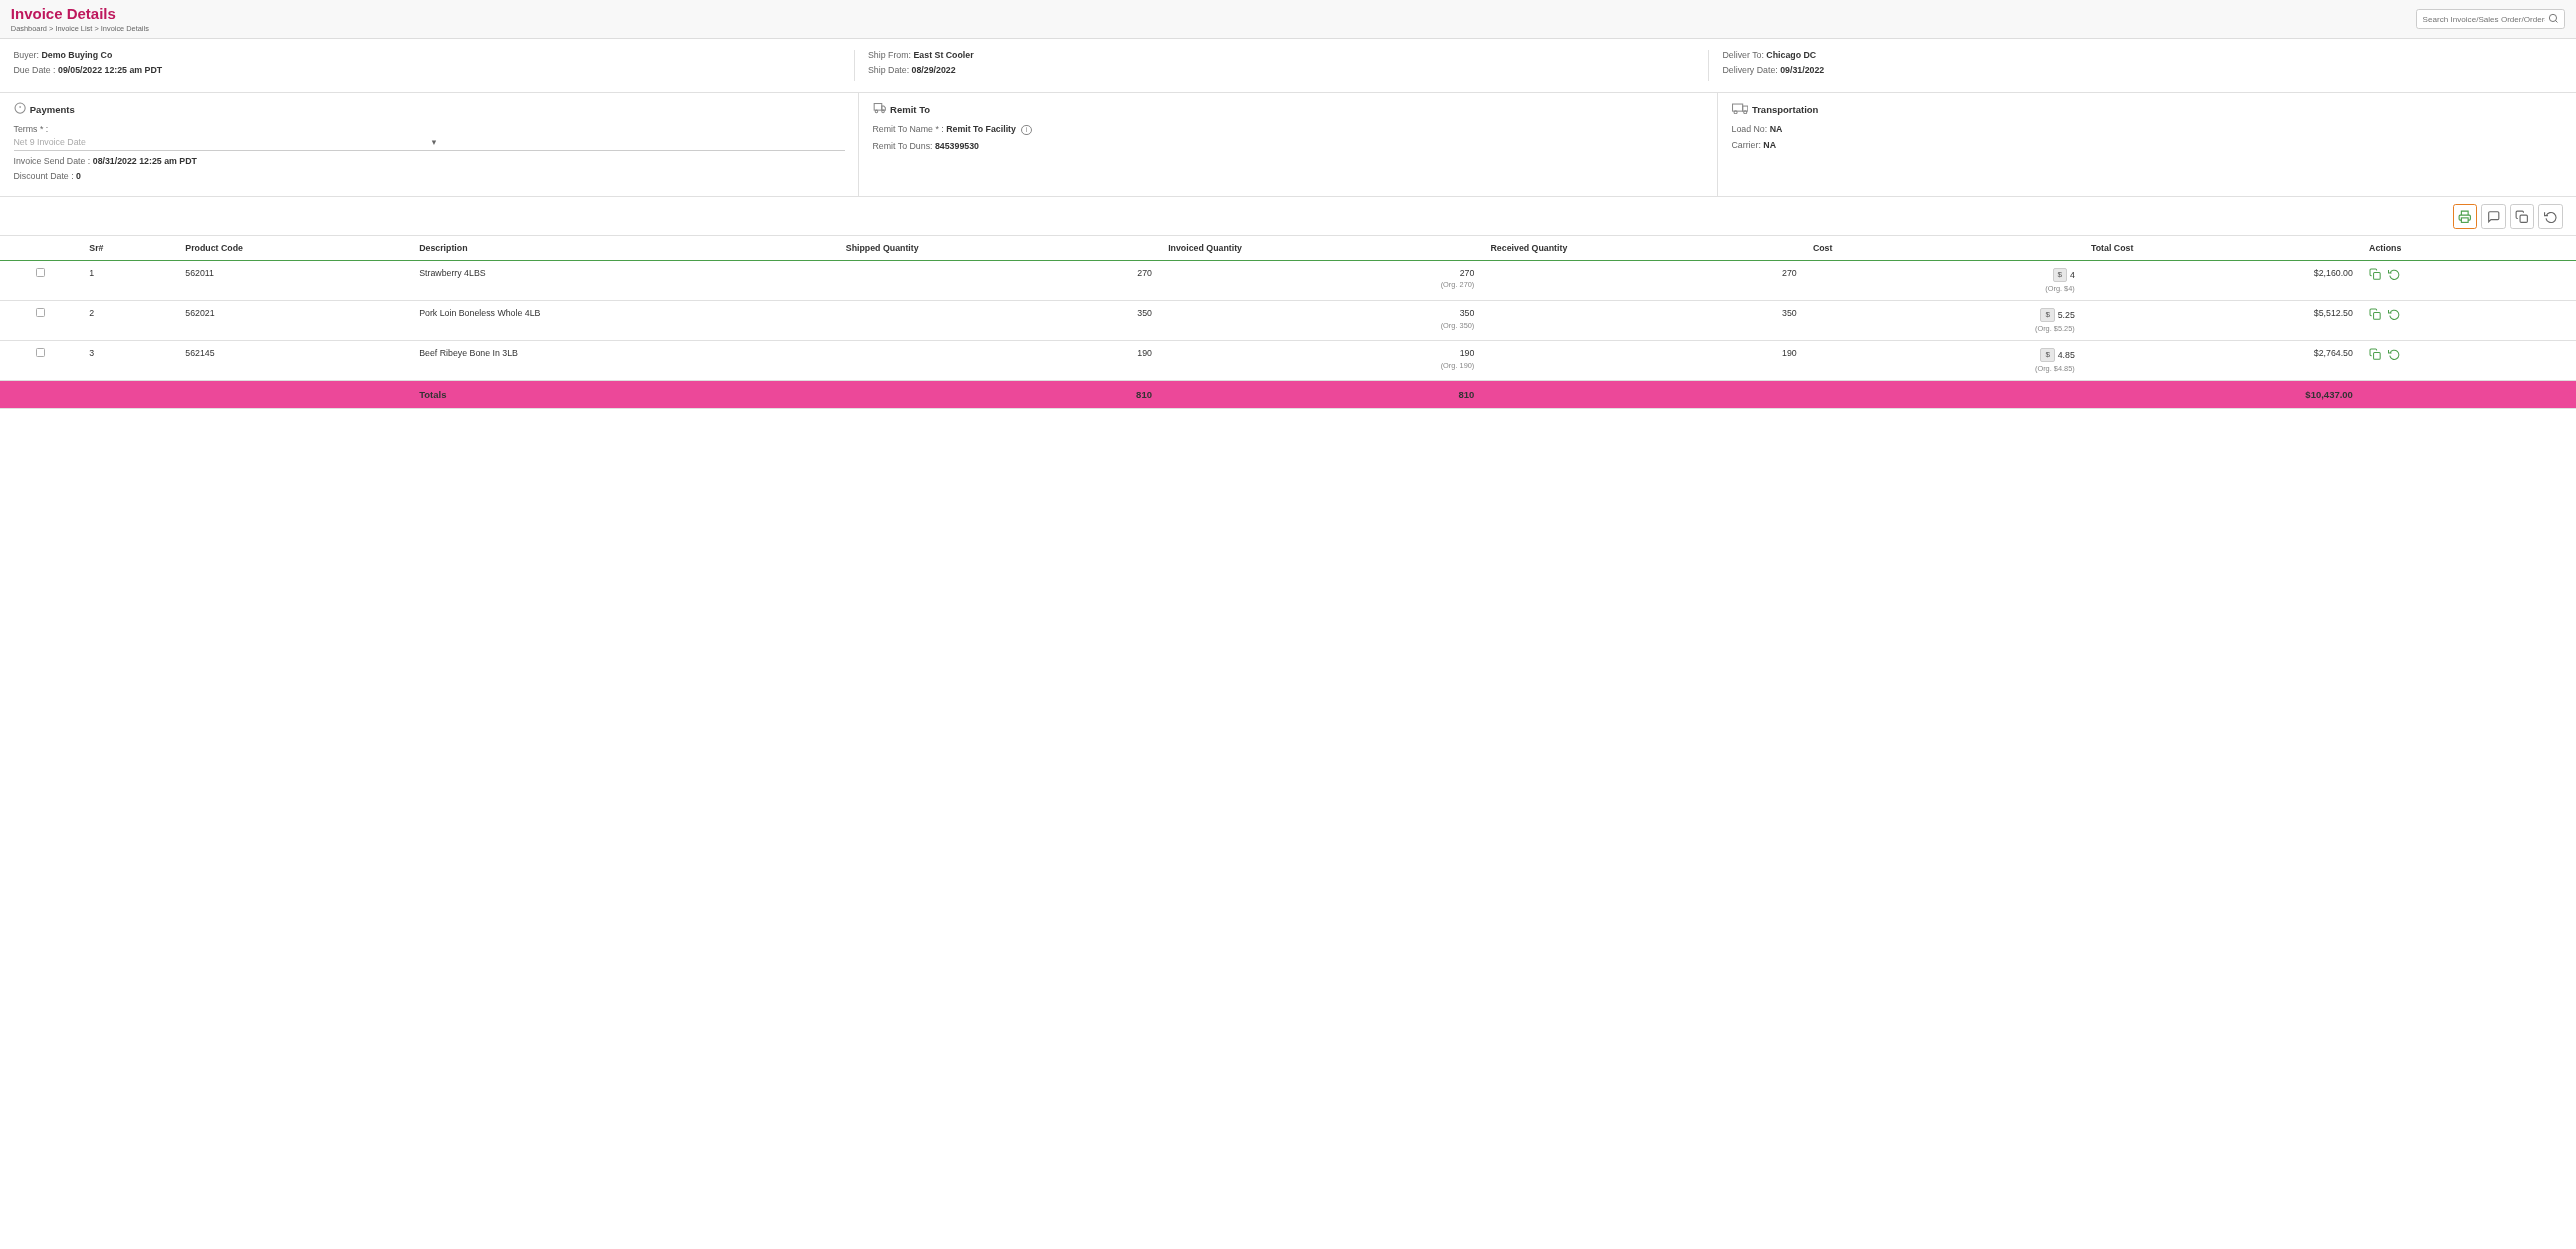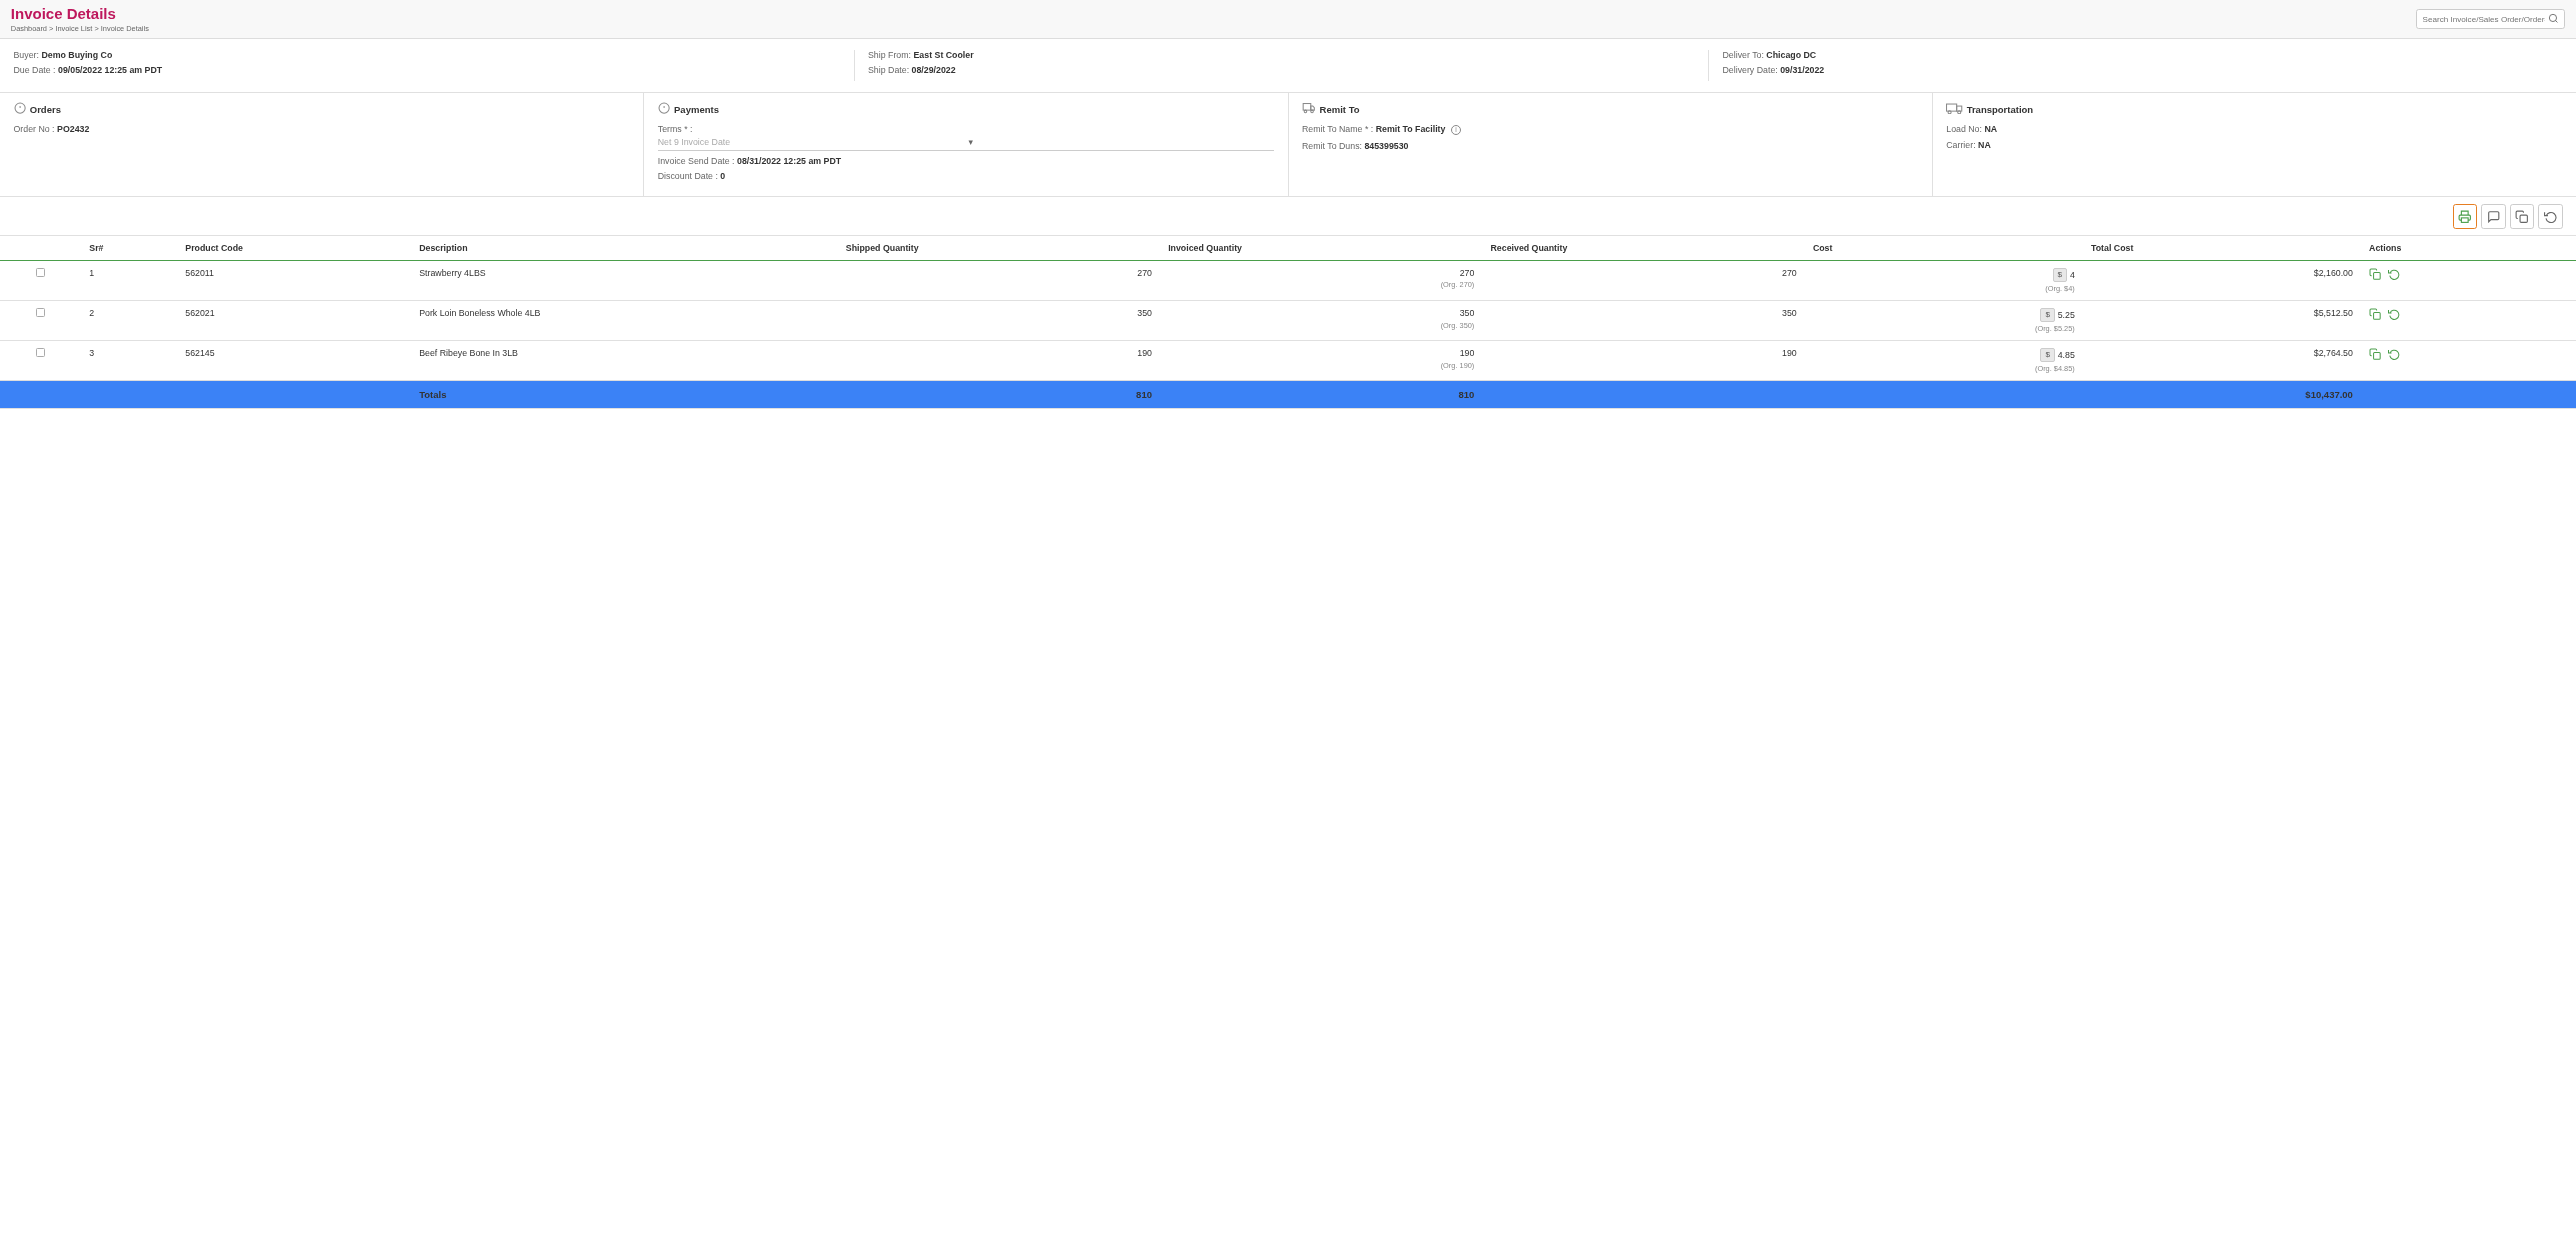--- a/index.html
+++ b/index.html
@@ -63,21 +63,21 @@
     tbody td { padding: 6.8px 8.1px; font-size: 8.8px; color: #333; vertical-align: top; }
     tbody td.right { text-align: right; }
     tbody td.center { text-align: center; }
     
     .org-sub { font-size: 7.4px; color: #888; margin-top: 2.7px; }
     
     .cost-input { display: flex; align-items: center; gap: 2.7px; }
     .cost-dollar { background: #e8e8e8; border: 0.7px solid #ccc; border-radius: 2px; padding: 1.4px 4.1px; font-size: 8.1px; color: #555; }
     .cost-value { font-size: 8.8px; }
     
-    .totals-row td { font-weight: bold; font-size: 9.5px; padding: 8.1px 8.1px; background: #3b82f6; border-top: 1.4px solid #ddd; }
+    .totals-row td { font-weight: bold; font-size: 9.5px; padding: 8.1px 8.1px; background: #ec4899; border-top: 1.4px solid #ddd; }
     
     .checkbox-cell { width: 20.3px; }
     .checkbox { width: 9.5px; height: 9.5px; border: 0.7px solid #aaa; border-radius: 1.4px; display: inline-block; }
     
     .row-action-btn { color: #4a9e4a; cursor: pointer; display: inline-flex; align-items: center; margin-right: 4.1px; }
     .row-action-btn svg { width: 12.2px; height: 12.2px; }
 
     .sr-col { width: 27px; }
     .product-col { width: 74px; }
     .desc-col { width: 135px; }
@@ -141,36 +141,20 @@
       </div>
       <div class="info-row">
         <span class="label">Delivery Date:</span>
         <strong>09/31/2022</strong>
       </div>
     </div>
   </div>
 
   <div class="sections-row">
 
-    <div class="section">
-      <div class="section-title">
-        <span class="section-icon">
-          <svg width="12.2" height="12.2" viewBox="0 0 24 24" fill="none" stroke="#888" stroke-width="2">
-              <circle cx="12" cy="12" r="10"></circle>
-              <line x1="12" y1="8" x2="12" y2="12"></line>
-              <line x1="12" y1="16" x2="12.01" y2="16"></line>
-            </svg>
-        </span>
-        <span>Orders</span>
-      </div>
-      <div class="section-row">
-        <span class="label">Order No :</span>
-        <strong>PO2432</strong>
-      </div>
-    </div>
 
     <div class="section">
       <div class="section-title">
         <span class="section-icon">
           <svg width="12.2" height="12.2" viewBox="0 0 24 24" fill="none" stroke="#888" stroke-width="2">
               <circle cx="12" cy="12" r="10"></circle>
               <line x1="12" y1="8" x2="12" y2="12"></line>
               <line x1="12" y1="16" x2="12.01" y2="16"></line>
             </svg>
         </span>

